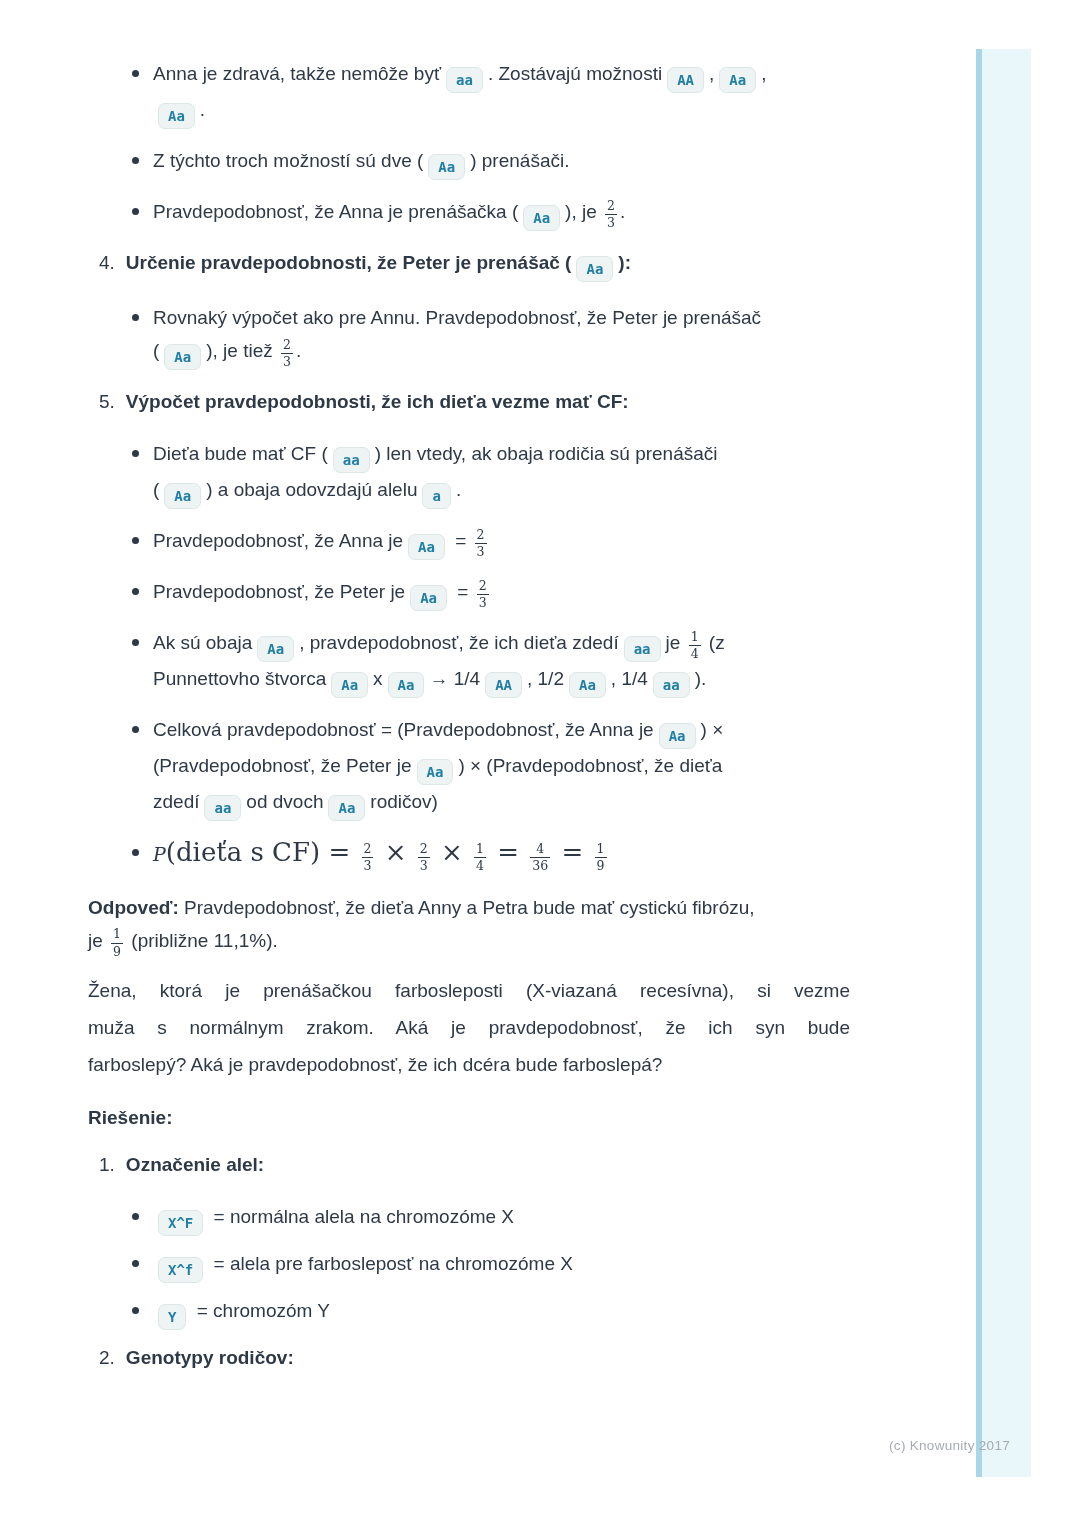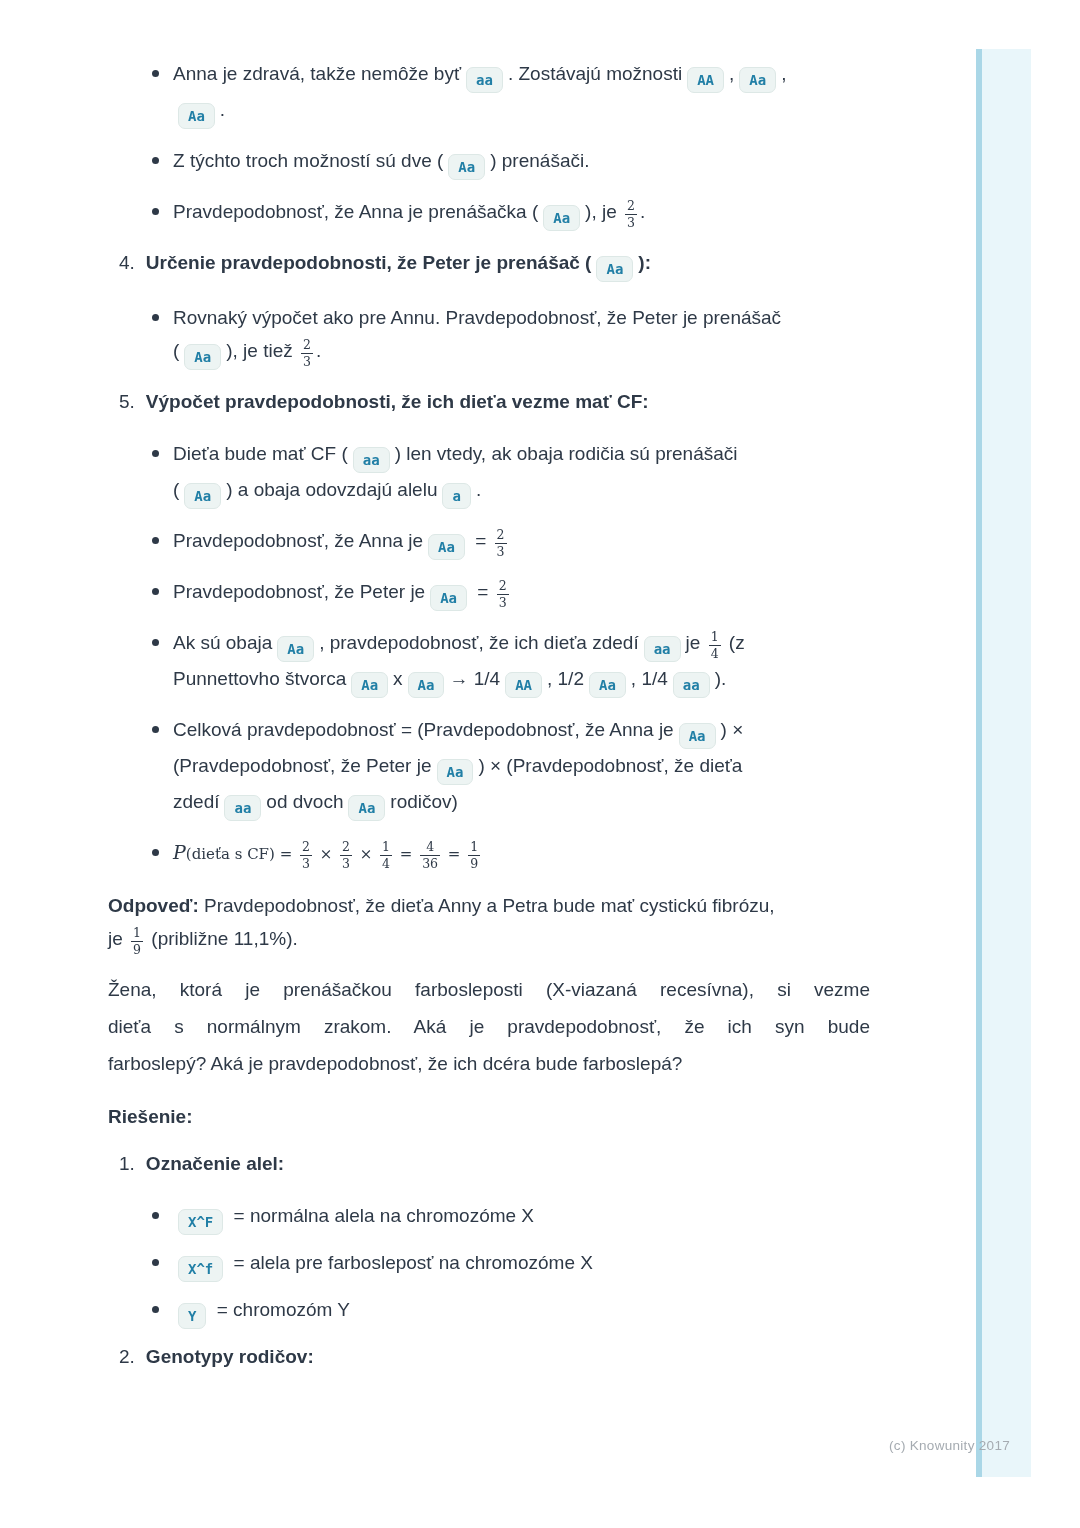--- a/index.html
+++ b/index.html
@@ -3,21 +3,21 @@
 <meta charset="utf-8">
 <style>
   html,body{margin:0;padding:0;}
   body{
     width:1080px;height:1528px;position:relative;overflow:hidden;
     background:#ffffff;
     font-family:"Liberation Sans",sans-serif;
     color:var(--body-text,#2e3947);
   }
   .page{position:absolute;inset:0;}
-  .content{position:absolute;left:108px;top:57px;width:762px;}
+  .content{position:absolute;left:88px;top:57px;width:762px;}
 
   .bullet{position:relative;padding-left:65px;margin:0 0 15px 0;font-size:19px;line-height:33px;}
   .bullet .dot{position:absolute;left:44px;top:13px;width:7px;height:7px;border-radius:50%;background:var(--body-text,#2e3947);}
   .bullet.tight{margin-bottom:11px;}
 
   .numitem{margin:0 0 19px 11px;font-size:19px;line-height:33px;}
   .numitem .num{font-weight:normal;margin-right:11px;}
   .numitem .ntitle{font-weight:bold;}
 
   .para{font-size:19px;line-height:33px;margin:18px 0 14px 0;}
@@ -41,21 +41,21 @@
     font-size:14px;font-weight:bold;line-height:20px;
     color:var(--chip-text,#217fa6);
     vertical-align:-5px;
     white-space:nowrap;
   }
   .frac{display:inline-block;text-align:center;font-family:"DejaVu Serif",serif;
     font-size:12.5px;line-height:1;vertical-align:-9px;margin:0 3px;}
   .frac .fn{display:block;padding:0 2px 2px 2px;}
   .frac .fd{display:block;border-top:1px solid currentColor;padding:2px 2px 0 2px;}
   .mit{font-family:"DejaVu Serif",serif;font-style:italic;font-size:19px;}
-  .mrm{font-family:"DejaVu Serif",serif;font-size:15px;}
+  .mrm{font-family:"DejaVu Serif",serif;font-size:26px;}
 
   .sidebar{position:absolute;left:976px;top:49px;width:55px;height:1428px;
     background:var(--panel-bg,#e9f6fa);z-index:1;}
   .sidebar-edge{position:absolute;left:0;top:0;width:6px;height:100%;
     background:var(--panel-edge,#aad7e7);}
   .footer{position:absolute;top:1438px;right:70px;font-size:13.5px;
     color:var(--footer-text,#a5abb1);z-index:5;letter-spacing:0.3px;}
 </style>
 </head>
 <body>
@@ -70,21 +70,21 @@
       <div class="numitem"><span class="num">5.</span><span class="ntitle">Výpočet pravdepodobnosti, že ich dieťa vezme mať CF:</span></div>
       <div class="bullet"><span class="dot"></span>Dieťa bude mať CF (<span class="chip">aa</span>) len vtedy, ak obaja rodičia sú prenášači<br>(<span class="chip">Aa</span>) a obaja odovzdajú alelu<span class="chip">a</span>.</div>
       <div class="bullet"><span class="dot"></span>Pravdepodobnosť, že Anna je<span class="chip">Aa</span> = <span class="frac"><span class="fn">2</span><span class="fd">3</span></span></div>
       <div class="bullet"><span class="dot"></span>Pravdepodobnosť, že Peter je<span class="chip">Aa</span> = <span class="frac"><span class="fn">2</span><span class="fd">3</span></span></div>
       <div class="bullet"><span class="dot"></span>Ak sú obaja<span class="chip">Aa</span>, pravdepodobnosť, že ich dieťa zdedí<span class="chip">aa</span>je <span class="frac"><span class="fn">1</span><span class="fd">4</span></span> (z<br>Punnettovho štvorca<span class="chip">Aa</span>x<span class="chip">Aa</span>→ 1/4<span class="chip">AA</span>, 1/2<span class="chip">Aa</span>, 1/4<span class="chip">aa</span>).</div>
       <div class="bullet"><span class="dot"></span>Celková pravdepodobnosť = (Pravdepodobnosť, že Anna je<span class="chip">Aa</span>) ×<br>(Pravdepodobnosť, že Peter je<span class="chip">Aa</span>) × (Pravdepodobnosť, že dieťa<br>zdedí<span class="chip">aa</span>od dvoch<span class="chip">Aa</span>rodičov)</div>
       <div class="bullet"><span class="dot"></span><span class="mit">P</span><span class="mrm">(dieťa s CF) = </span><span class="frac"><span class="fn">2</span><span class="fd">3</span></span><span class="mrm"> × </span><span class="frac"><span class="fn">2</span><span class="fd">3</span></span><span class="mrm"> × </span><span class="frac"><span class="fn">1</span><span class="fd">4</span></span><span class="mrm"> = </span><span class="frac"><span class="fn">4</span><span class="fd">36</span></span><span class="mrm"> = </span><span class="frac"><span class="fn">1</span><span class="fd">9</span></span></div>
       <div class="para"><strong>Odpoveď:</strong> Pravdepodobnosť, že dieťa Anny a Petra bude mať cystickú fibrózu,<br>je <span class="frac"><span class="fn">1</span><span class="fd">9</span></span> (približne 11,1%).</div>
       <div class="jpara">
         <div class="jline">Žena, ktorá je prenášačkou farbosleposti (X-viazaná recesívna), si vezme</div>
-        <div class="jline">dieťa s normálnym zrakom. Aká je pravdepodobnosť, že ich syn bude</div>
+        <div class="jline">muža s normálnym zrakom. Aká je pravdepodobnosť, že ich syn bude</div>
         <div class="jline last">farboslepý? Aká je pravdepodobnosť, že ich dcéra bude farboslepá?</div>
       </div>
       <div class="para"><strong>Riešenie:</strong></div>
       <div class="numitem"><span class="num">1.</span><span class="ntitle">Označenie alel:</span></div>
       <div class="bullet tight"><span class="dot"></span><span class="chip">X^F</span> = normálna alela na chromozóme X</div>
       <div class="bullet tight"><span class="dot"></span><span class="chip">X^f</span> = alela pre farbosleposť na chromozóme X</div>
       <div class="bullet tight"><span class="dot"></span><span class="chip">Y</span> = chromozóm Y</div>
       <div class="numitem"><span class="num">2.</span><span class="ntitle">Genotypy rodičov:</span></div>
     </div>
   <div class="sidebar">

